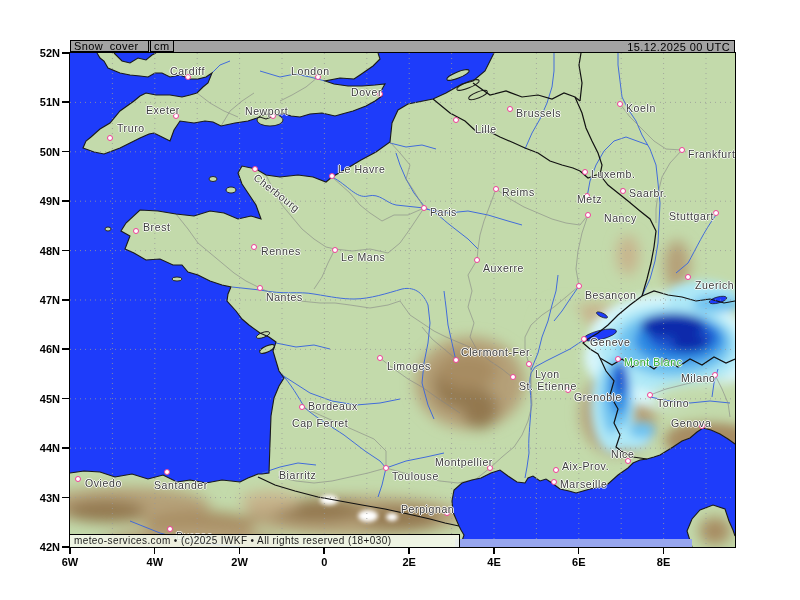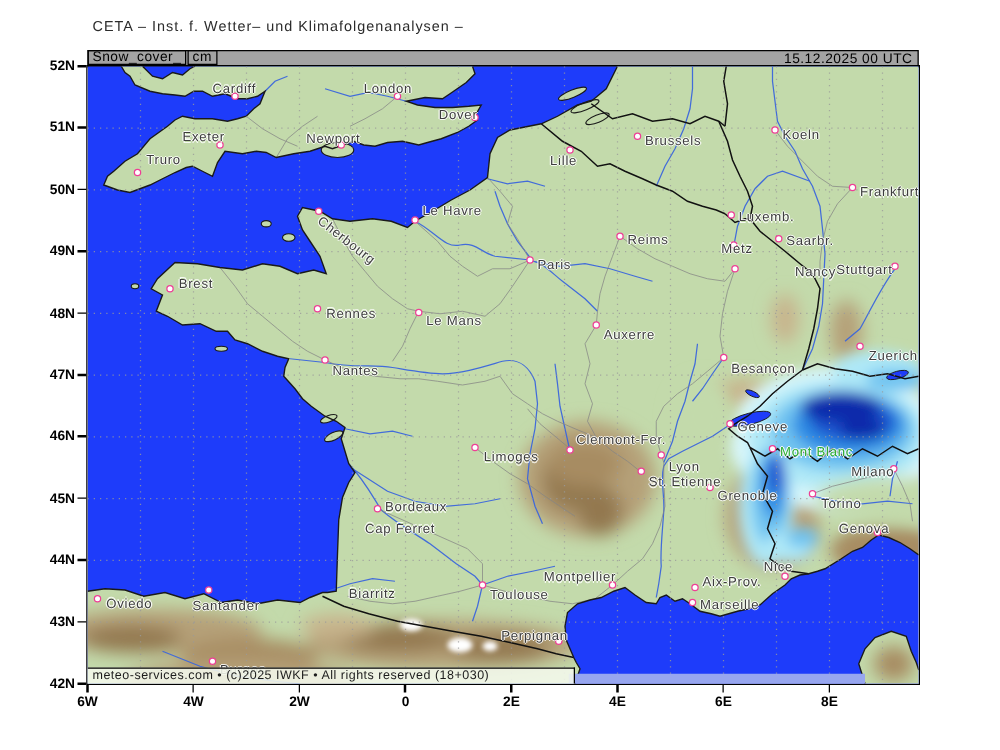--- a/index.html
+++ b/index.html
@@ -26,21 +26,20 @@
   .lat-label{left:22px;width:38px;text-align:right;}
   .lon-label{width:40px;text-align:center;}
   .lat-tick{position:absolute;left:62px;width:7px;height:1.5px;background:#000;}
   .lon-tick{position:absolute;top:548px;width:1.5px;height:6px;background:#000;}
 </style>
 </head>
 <body>
 
 <div id="page">
 
-  <div id="title">CETA – Inst. f. Wetter– und Klimafolgenanalysen –</div>
 
   <div id="infobar">
     <span class="ib-box">Snow_cover_</span><span class="ib-box unit">cm</span>
     <span id="ib-date">15.12.2025 00 UTC</span>
   </div>
 
   <div id="map">
     <svg width="665" height="494" viewBox="0 0 665 494">
       <defs>
         <filter id="b7" x="-40%" y="-40%" width="180%" height="180%">
@@ -247,41 +246,41 @@
         <span class="city-label" style="left: 221px; top: 12px;">London</span>
         <span class="city-marker" style="left: 310px; top: 41px;"></span>
         <span class="city-label" style="left: 281px; top: 33px;">Dover</span>
         <span class="city-marker" style="left: 40px; top: 85px;"></span>
         <span class="city-label" style="left: 47px; top: 69px;">Truro</span>
         <span class="city-marker" style="left: 106px; top: 63px;"></span>
         <span class="city-label" style="left: 76px; top: 51px;">Exeter</span>
         <span class="city-marker" style="left: 203px; top: 63px;"></span>
         <span class="city-label" style="left: 175px; top: 52px;">Newport</span>
         <span class="city-marker" style="left: 386px; top: 67px;"></span>
-        <span class="city-label" style="left: 370px; top: 70px;">Lille</span>
+        <span class="city-label" style="left: 405px; top: 70px;">Lille</span>
         <span class="city-marker" style="left: 440px; top: 56px;"></span>
         <span class="city-label" style="left: 446px; top: 54px;">Brussels</span>
         <span class="city-marker" style="left: 550px; top: 51px;"></span>
         <span class="city-label" style="left: 556px; top: 49px;">Koeln</span>
         <span class="city-marker" style="left: 612px; top: 97px;"></span>
         <span class="city-label" style="left: 618px; top: 95px;">Frankfurt</span>
         <span class="city-marker" style="left: 262px; top: 123px;"></span>
         <span class="city-label" style="left: 268px; top: 110px; text-align: right;">Le Havre</span>
         <span class="city-marker" style="left: 185px; top: 116px;"></span>
         <span class="city-label" style="left: 189px; top: 118px; transform: rotate(38deg); transform-origin: left top;">Cherbourg</span>
         <span class="city-marker" style="left: 426px; top: 136px;"></span>
         <span class="city-label" style="left: 432px; top: 133px;">Reims</span>
         <span class="city-marker" style="left: 515px; top: 119px;"></span>
         <span class="city-label" style="left: 521px; top: 115px;">Luxemb.</span>
         <span class="city-marker" style="left: 517px; top: 143px;"></span>
         <span class="city-label" style="left: 507px; top: 140px;">Metz</span>
         <span class="city-marker" style="left: 553px; top: 138px;"></span>
         <span class="city-label" style="left: 559px; top: 134px;">Saarbr.</span>
         <span class="city-marker" style="left: 518px; top: 162px;"></span>
-        <span class="city-label" style="left: 524px; top: 159px; padding-left: 42px;">Nancy</span>
+        <span class="city-label" style="left: 492px; top: 159px; padding-left: 42px;">Nancy</span>
         <span class="city-marker" style="left: 646px; top: 160px;"></span>
         <span class="city-label" style="left: 599px; top: 157px;">Stuttgart</span>
         <span class="city-marker" style="left: 354px; top: 155px;"></span>
         <span class="city-label" style="left: 360px; top: 153px;">Paris</span>
         <span class="city-marker" style="left: 66px; top: 178px;"></span>
         <span class="city-label" style="left: 73px; top: 168px;">Brest</span>
         <span class="city-marker" style="left: 184px; top: 194px;"></span>
         <span class="city-label" style="left: 191px; top: 192px;">Rennes</span>
         <span class="city-marker" style="left: 265px; top: 197px;"></span>
         <span class="city-label" style="left: 271px; top: 198px;">Le Mans</span>

